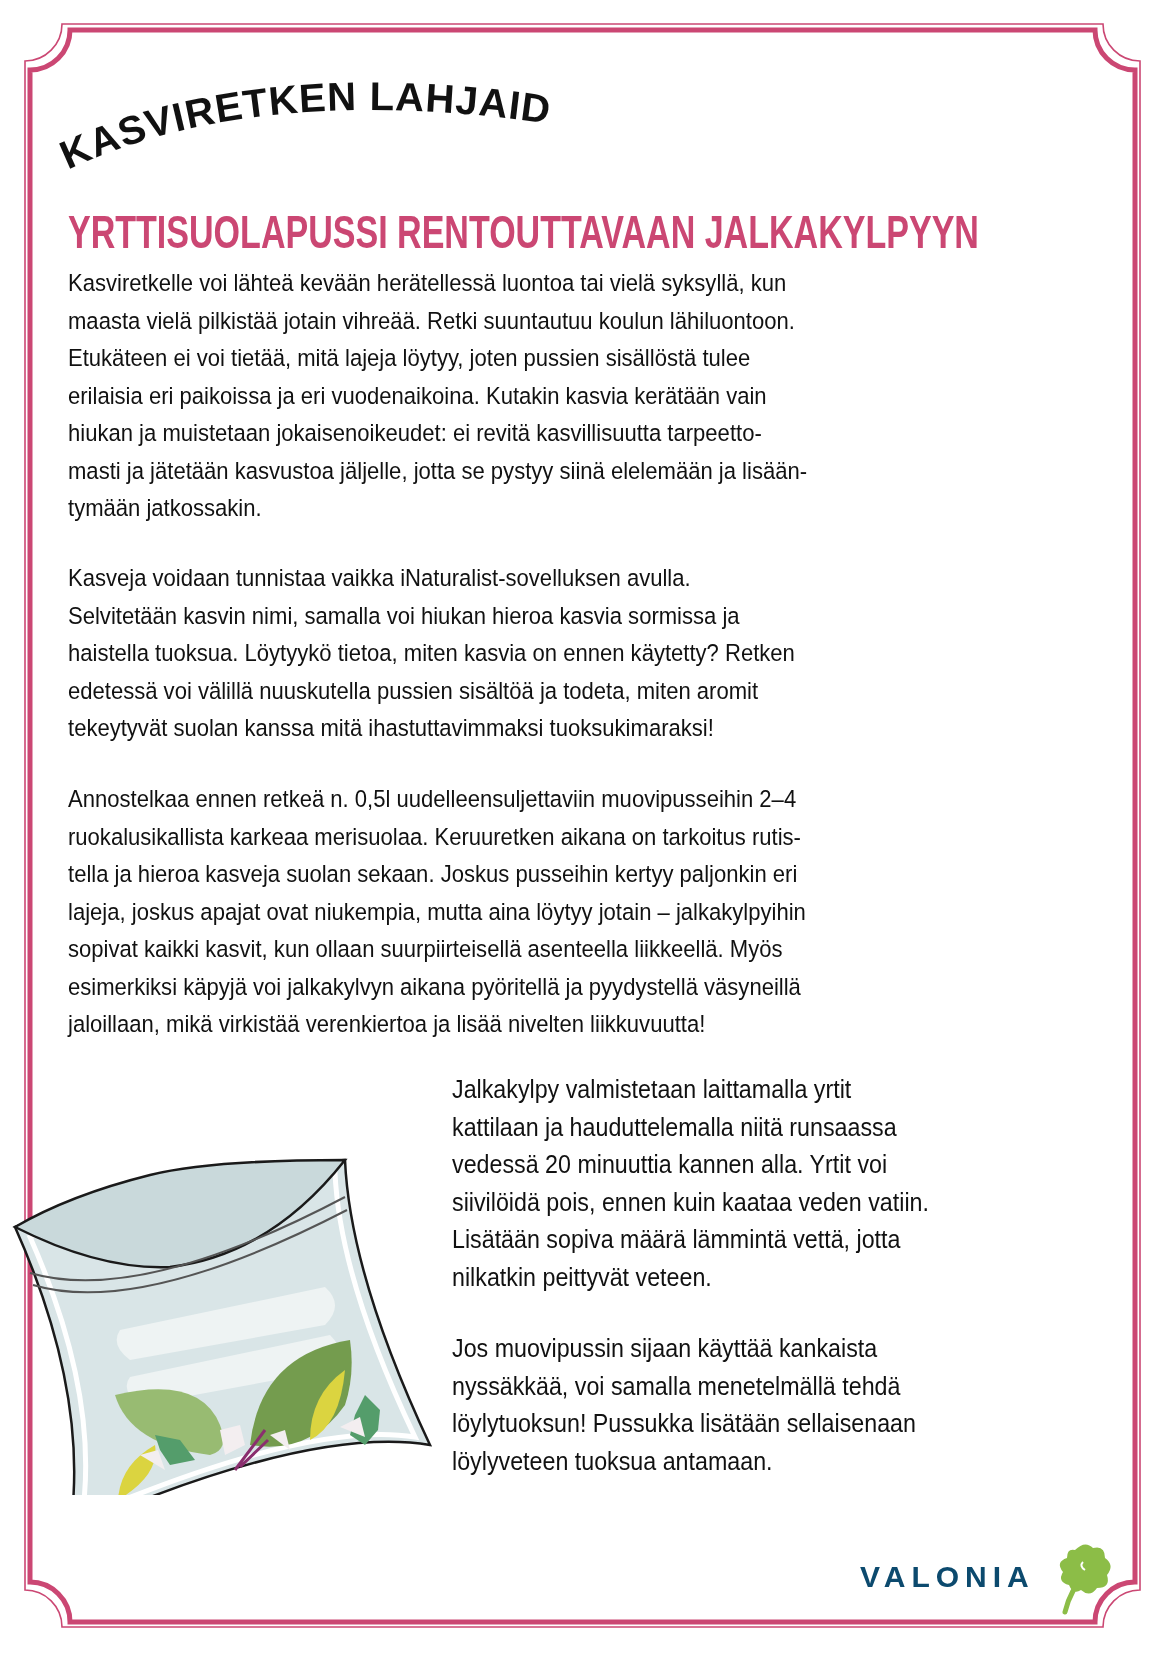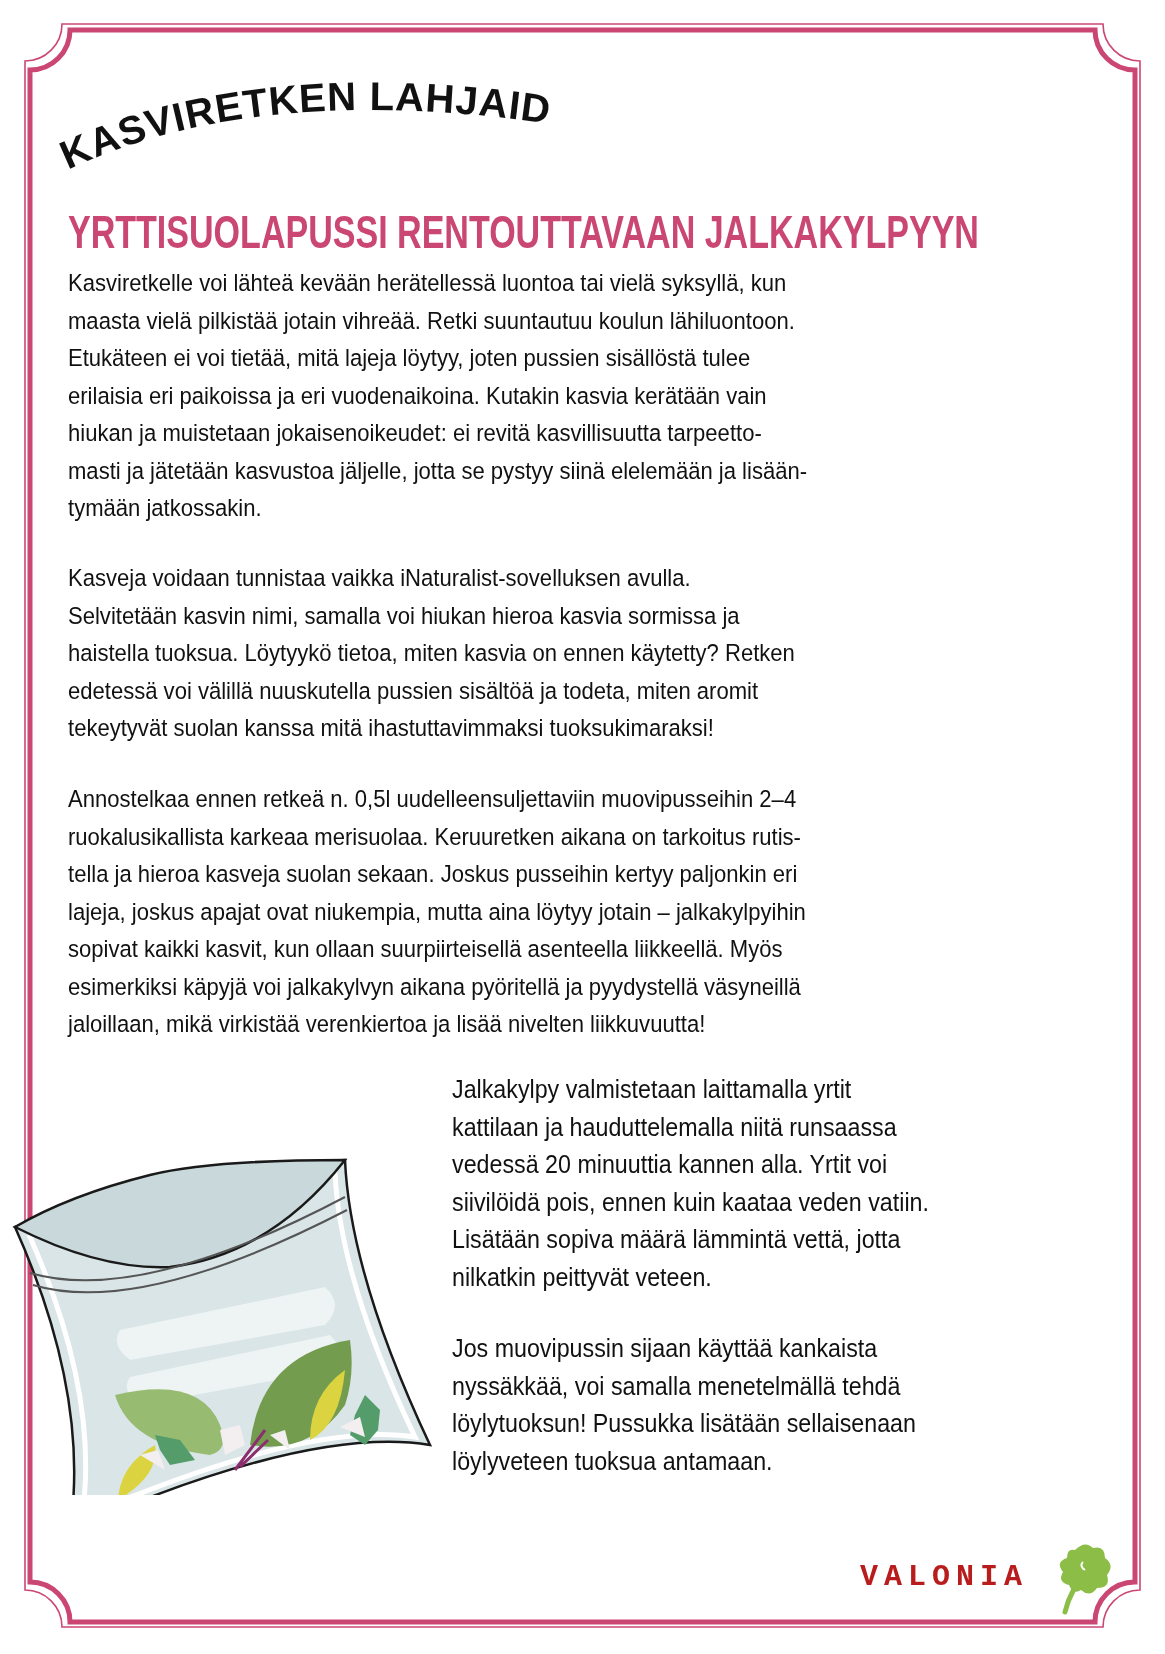--- a/index.html
+++ b/index.html
@@ -21,21 +21,21 @@
     font-family: "Liberation Sans", sans-serif;
   }
   .p1 { left: 68px; top: 264px; width: 1070px; transform: scaleX(0.9); transform-origin: left top; }
   .p2 { left: 68px; top: 559px; width: 1070px; transform: scaleX(0.9); transform-origin: left top; }
   .p3 { left: 68px; top: 780px; width: 1070px; transform: scaleX(0.9); transform-origin: left top; }
   .p4 { left: 452px; top: 1071px; width: 640px; font-size: 25px; transform: scaleX(0.93); transform-origin: left top; }
   .p5 { left: 452px; top: 1330px; width: 640px; font-size: 25px; transform: scaleX(0.93); transform-origin: left top; }
   .p .line { display: block; white-space: nowrap; }
   .bag { position: absolute; left: 10px; top: 1155px; width: 430px; height: 340px; }
   .logo { position: absolute; left: 860px; top: 1540px; height: 80px; width: 260px; }
-  .logo-text { position: absolute; left: 0; top: 20px; font-family: Liberation Mono, monospace; font-weight: bold; font-size: 30px; letter-spacing: 6px; color: #b91c1c; }
+  .logo-text { position: absolute; left: 0; top: 20px; font-family: Liberation Sans, sans-serif; font-weight: bold; font-size: 30px; letter-spacing: 6px; color: #0c4a6e; }
   .logo svg { position: absolute; left: 185px; top: 0; width: 70px; height: 80px; }
 </style>
 </head>
 <body>
 
 <svg id="frame" viewBox="0 0 1165 1654">
 
   <path d="M 70 30 L 1095 30 A 40 40 0 0 0 1135 70 L 1135 1582 A 40 40 0 0 0 1095 1622 L 70 1622 A 40 40 0 0 0 30 1582 L 30 70 A 40 40 0 0 0 70 30 Z" fill="none" stroke="#cb4773" stroke-width="5"></path>
 
   <path d="M 62 24 L 1103 24 A 37 37 0 0 0 1140 61 L 1140 1590 A 37 37 0 0 0 1103 1627 L 62 1627 A 37 37 0 0 0 25 1590 L 25 61 A 37 37 0 0 0 62 24 Z" fill="none" stroke="#cb4773" stroke-width="1.6"></path>

